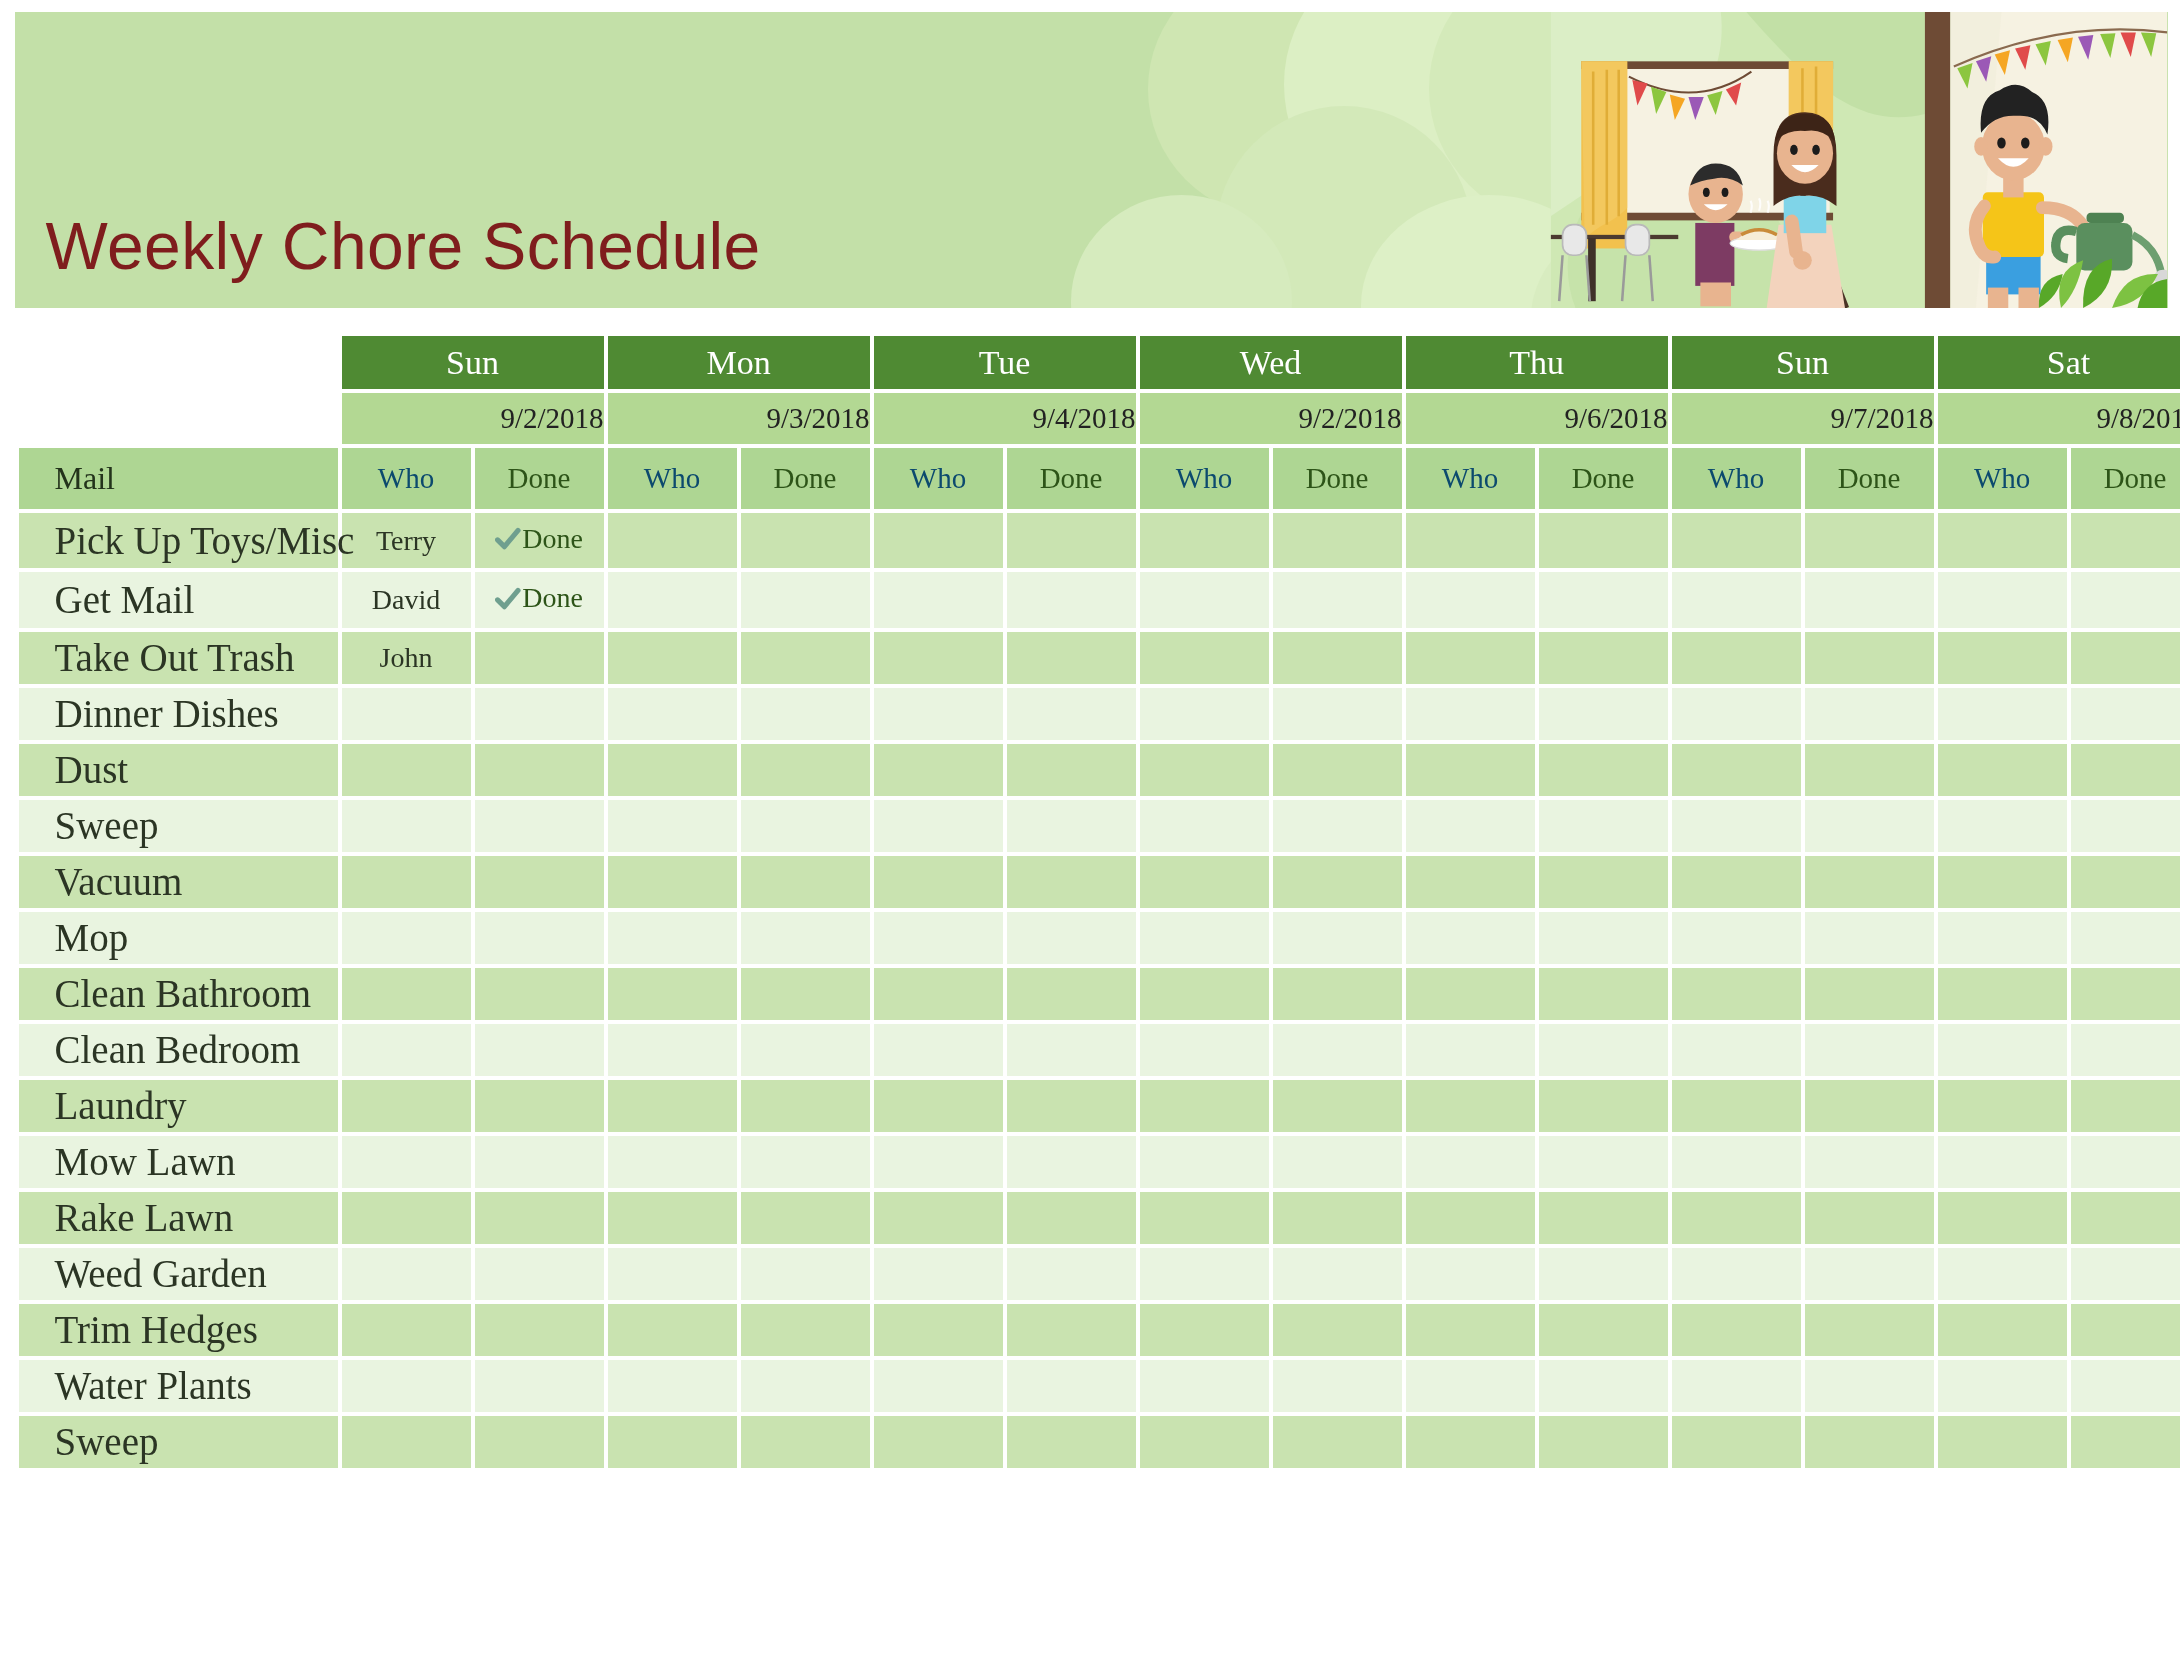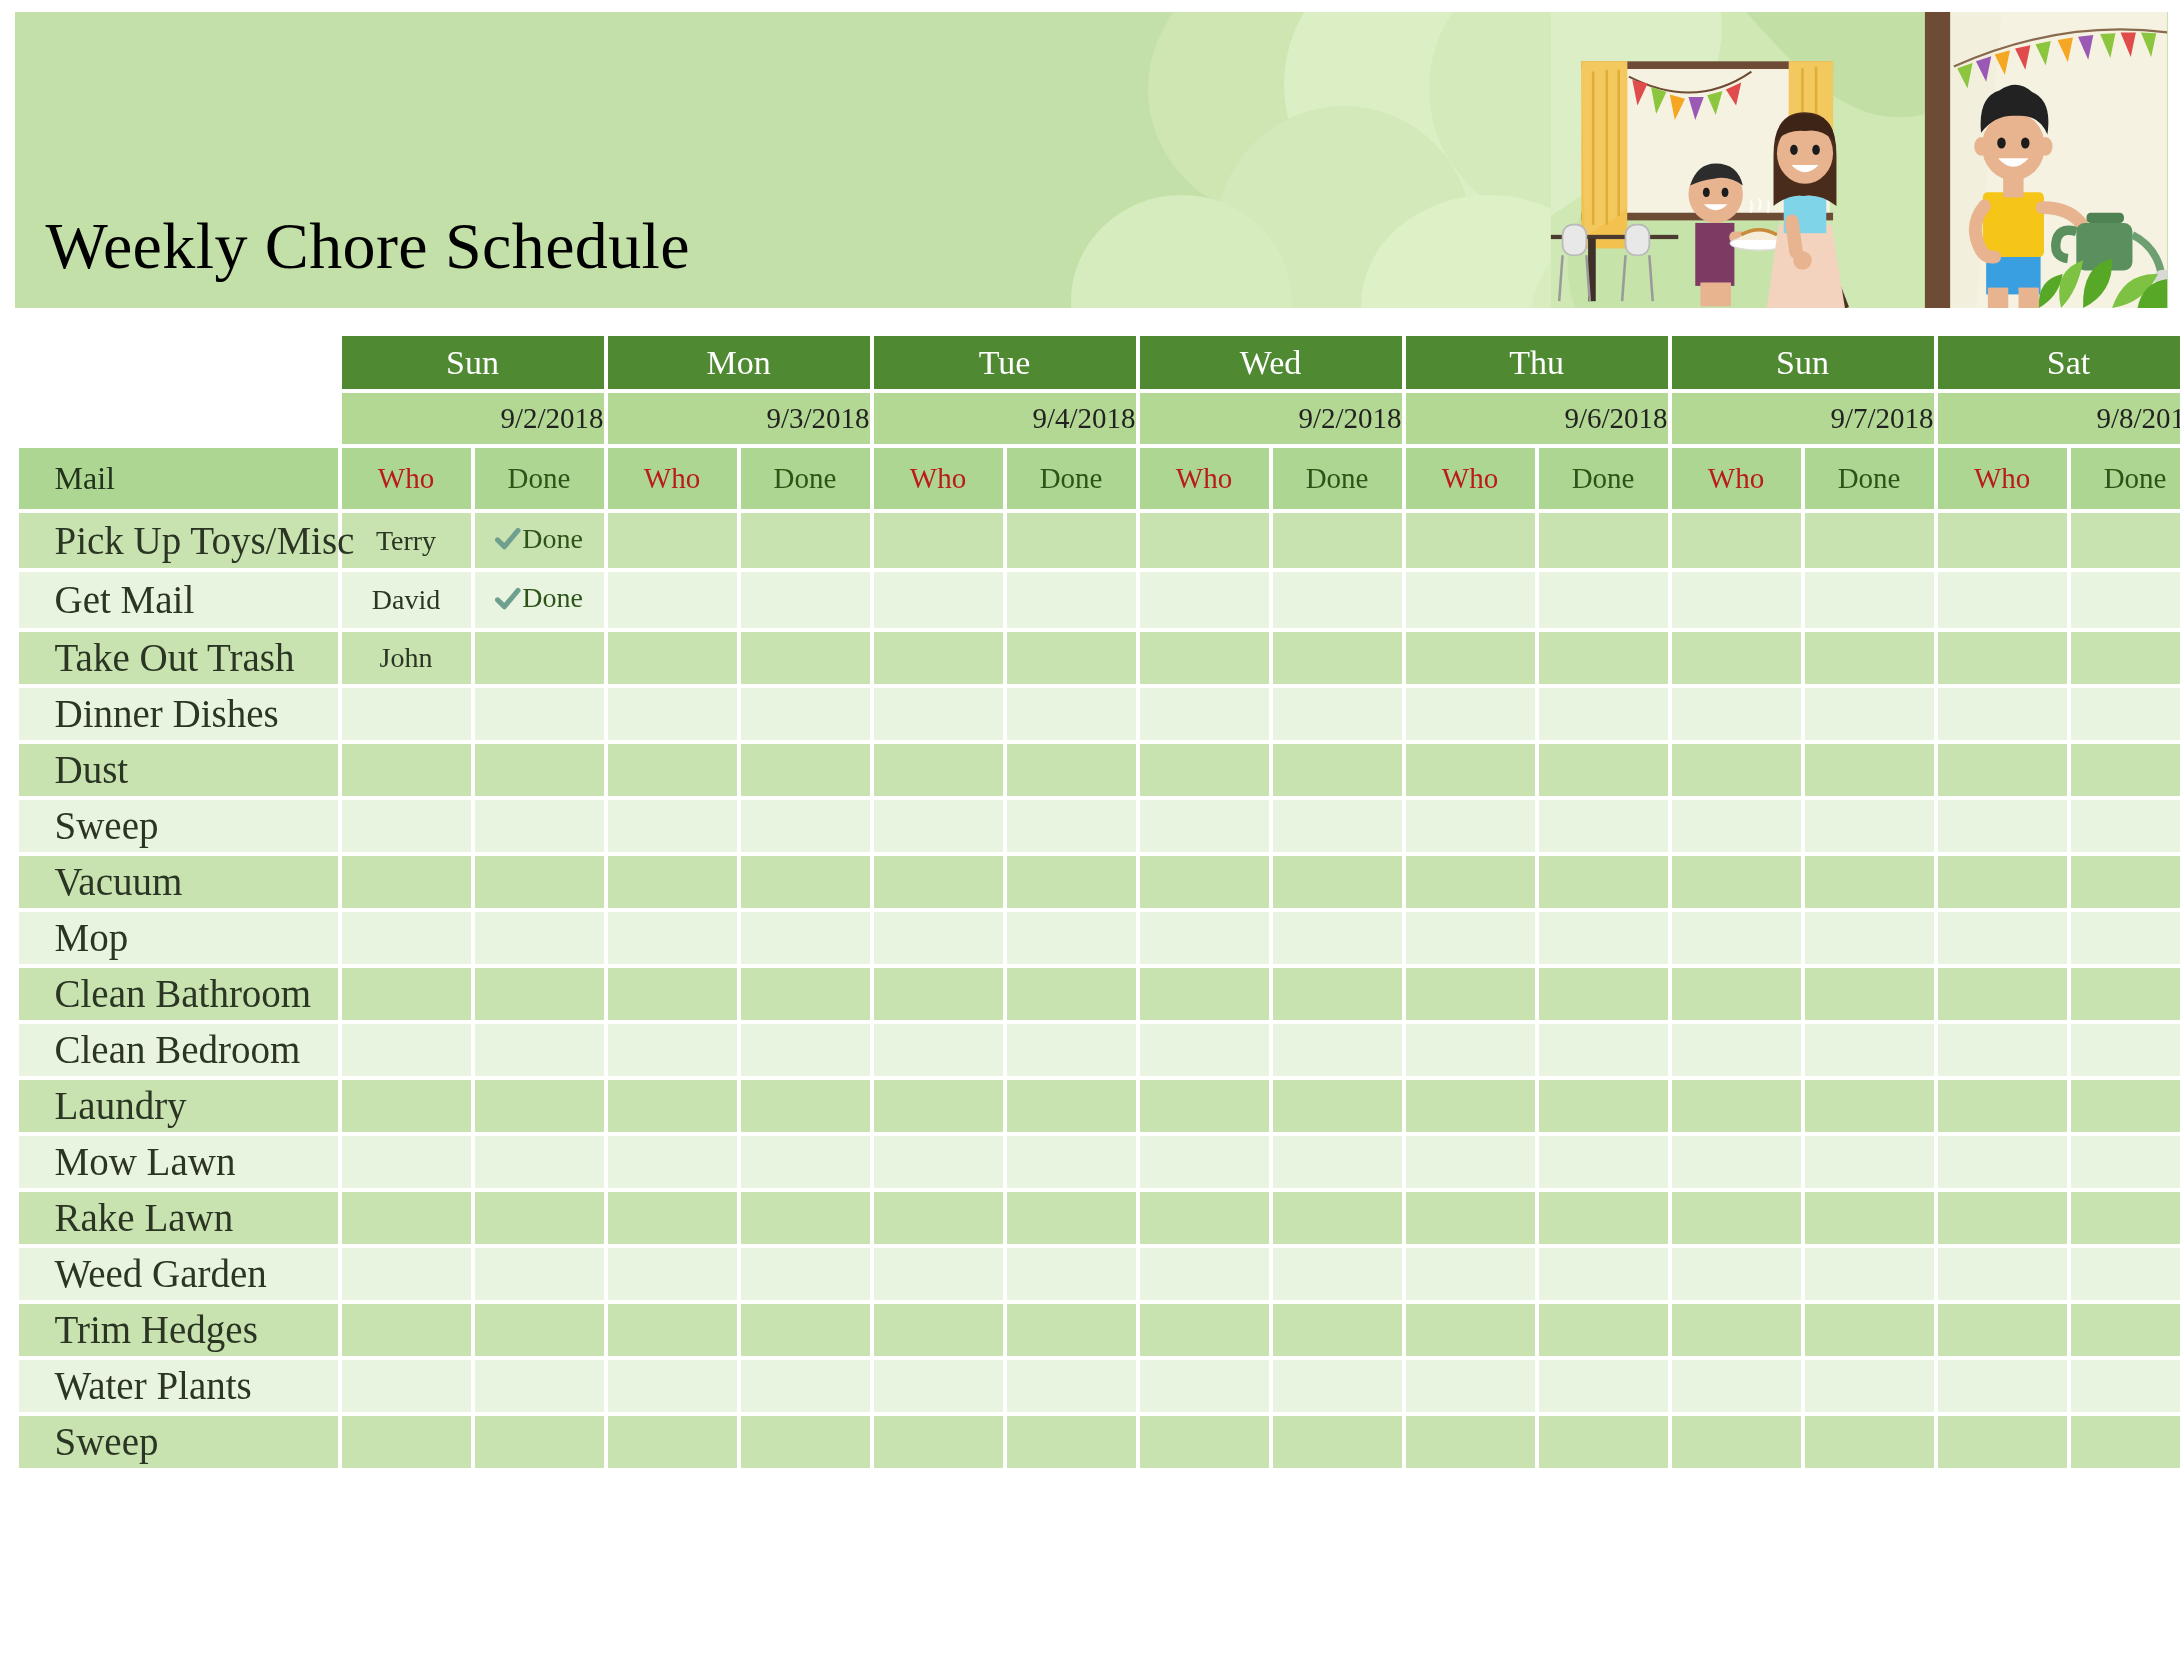--- a/index.html
+++ b/index.html
@@ -32,23 +32,23 @@
   }
   .bub {
     position: absolute;
     border-radius: 50%;
   }
   .banner-title {
     position: absolute;
     left: 31px;
     bottom: 24px;
     font-size: 66px;
-    color: #000000;
+    color: #7f1d1d;
     letter-spacing: 0.4px;
-    font-family: Liberation Serif, serif;
+    font-family: Liberation Sans, sans-serif;
     font-weight: 400;
     white-space: nowrap;
   }
 
   
   .illo {
     position: absolute;
     left: 1550px;
     top: 12px;
     width: 618px;
@@ -102,21 +102,21 @@
     font-weight: bold;
   }
   
   .subhdr {
     background: #aed693;
     height: 61px;
     line-height: 61px;
     text-align: center;
     font-size: 29px;
   }
-  .subhdr.who  { color: #b91c1c; }
+  .subhdr.who  { color: #0c4a6e; }
   .subhdr.done { color: #2d5418; }
   .taskhdr {
     background: #aed693;
     height: 61px;
     line-height: 61px;
     font-size: 32px;
     color: #23331b;
     padding-left: 36px !important;
     text-align: left;
   }

